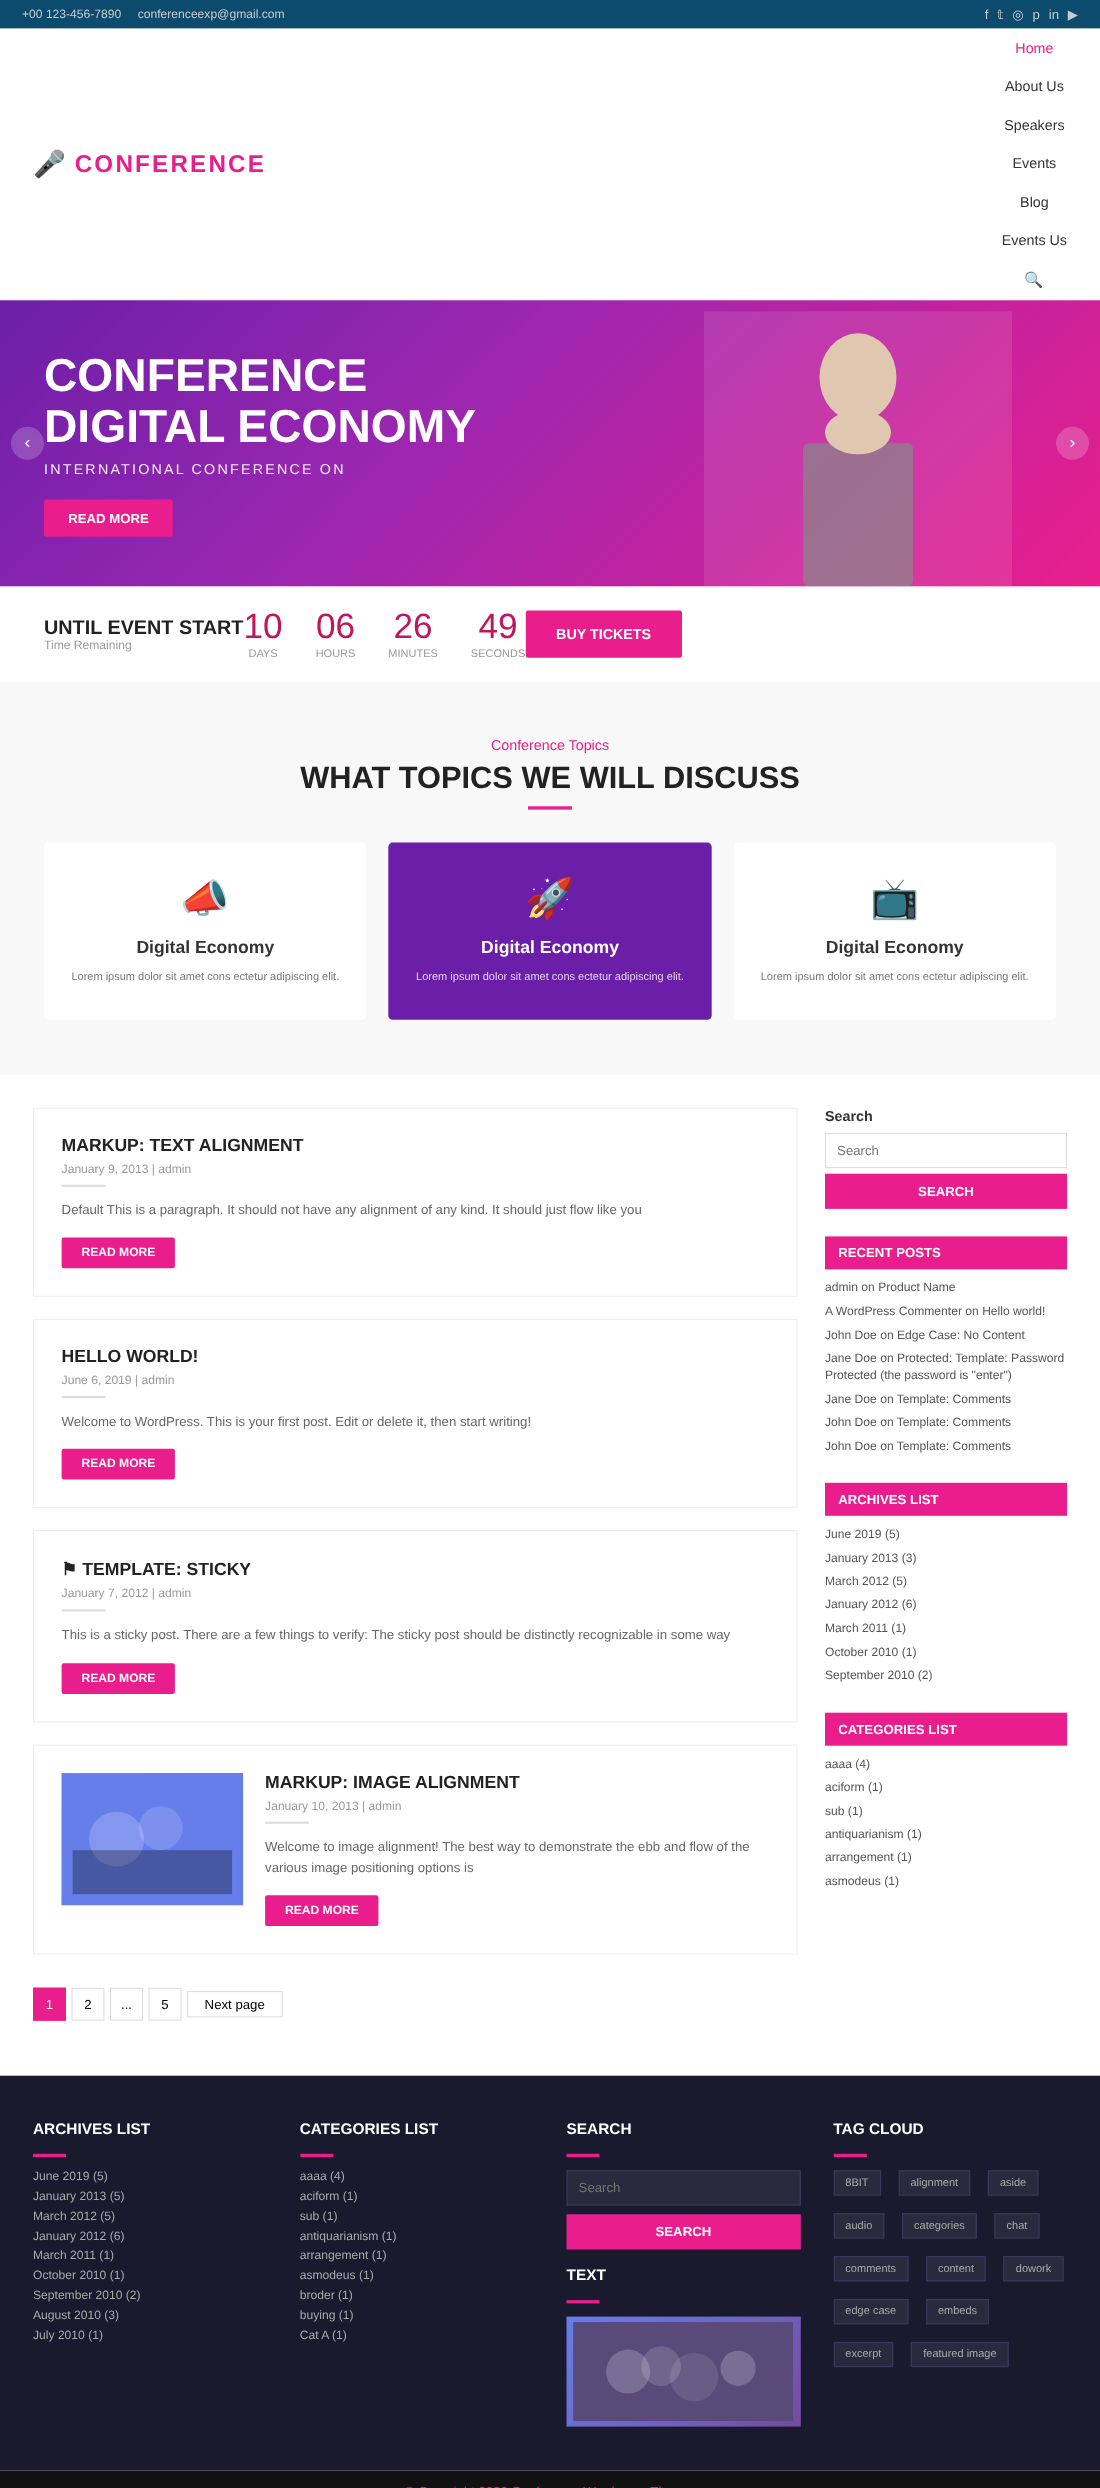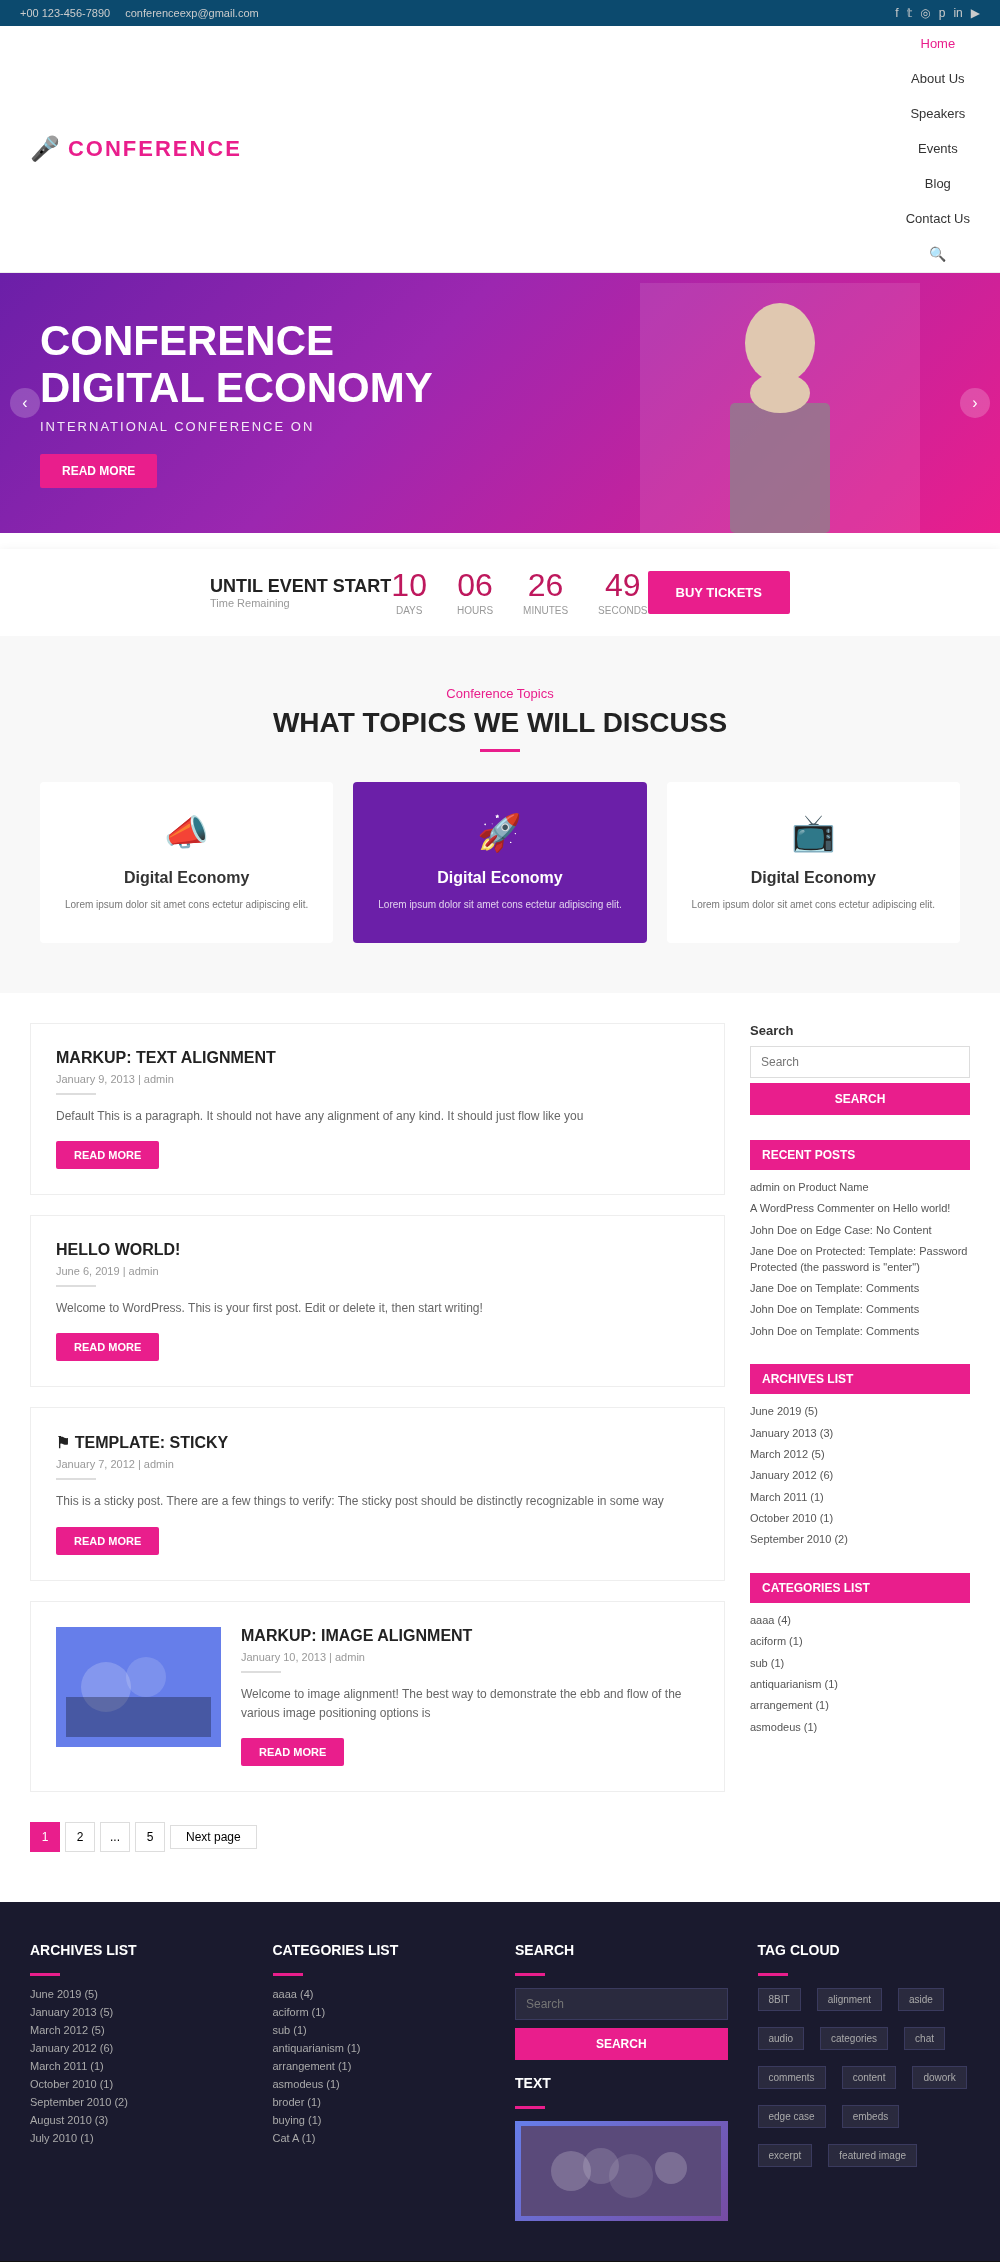--- a/index.html
+++ b/index.html
@@ -27,21 +27,21 @@
     .hero-title { font-size: 42px; font-weight: 900; line-height: 1.1; text-transform: uppercase; }
     .hero-subtitle { font-size: 13px; letter-spacing: 2px; margin-top: 8px; text-transform: uppercase; opacity: 0.9; }
     .hero-btn { margin-top: 20px; background: #e91e8c; color: white; border: none; padding: 10px 22px; font-size: 12px; font-weight: 700; cursor: pointer; border-radius: 2px; text-transform: uppercase; }
     .hero-arrow { position: absolute; top: 50%; transform: translateY(-50%); background: rgba(255,255,255,0.2); color: white; border: none; width: 30px; height: 30px; cursor: pointer; font-size: 16px; display: flex; align-items: center; justify-content: center; border-radius: 50%; }
     .hero-arrow.left { left: 10px; }
     .hero-arrow.right { right: 10px; }
     .hero-image { position: absolute; right: 80px; bottom: 0; width: 280px; z-index: 1; }
     .hero-image-placeholder { width: 280px; height: 250px; background: rgba(255,255,255,0.1); display: flex; align-items: flex-end; justify-content: center; overflow: hidden; }
 
     
-    .countdown { background: white; padding: 20px 20px; display: flex; align-items: center; justify-content: center; box-shadow: 0 2px 10px rgba(0,0,0,0.08); margin-top: 16px; }
+    .countdown { background: white; padding: 20px 40px; display: flex; align-items: center; justify-content: flex-start; box-shadow: 0 2px 10px rgba(0,0,0,0.08); }
     .countdown-label { }
     .countdown-label .main { font-size: 18px; font-weight: 700; color: #222; text-transform: uppercase; }
     .countdown-label .sub { font-size: 11px; color: #999; }
     .countdown-numbers { display: flex; gap: 30px; }
     .countdown-item { text-align: center; }
     .countdown-num { font-size: 32px; font-weight: 400; color: #be185d; line-height: 1; }
     .countdown-unit { font-size: 10px; color: #999; text-transform: uppercase; margin-top: 4px; }
     .buy-btn { background: #e91e8c; color: white; border: none; padding: 14px 28px; font-size: 13px; font-weight: 700; cursor: pointer; border-radius: 2px; text-transform: uppercase; }
 
     
@@ -126,21 +126,21 @@
   <div class="logo">
     <span class="logo-icon">🎤</span>
     <span class="logo-text">CONFERENCE</span>
   </div>
   <nav class="nav">
     <a class="nav-item active">Home</a>
     <a class="nav-item">About Us</a>
     <a class="nav-item">Speakers</a>
     <a class="nav-item">Events</a>
     <a class="nav-item">Blog</a>
-    <a class="nav-item">Contact Us</a>
+    <a class="nav-item">Events Us</a>
     <span class="nav-search">🔍</span>
   </nav>
 </div>
 
 <div class="hero">
   <button class="hero-arrow left">‹</button>
   <div class="hero-content">
     <div class="hero-title">
       <span>CONFERENCE</span><br>
       <span>DIGITAL ECONOMY</span>

